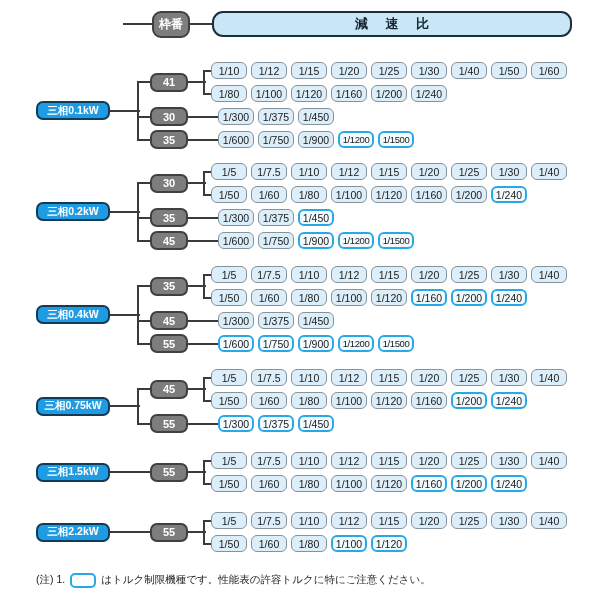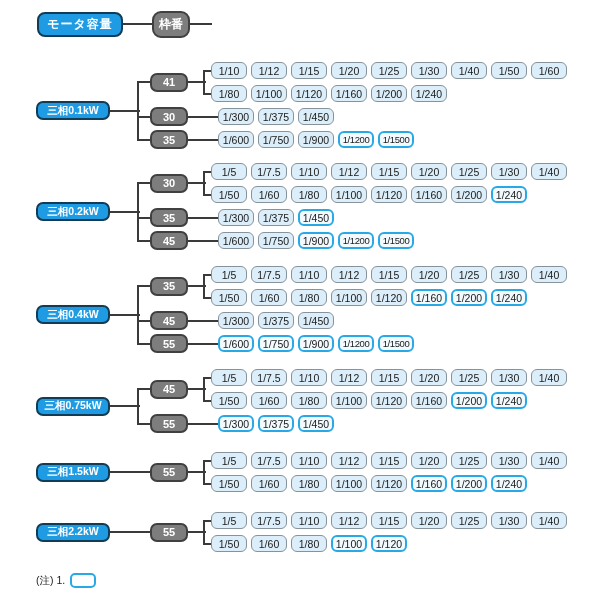--- a/index.html
+++ b/index.html
@@ -16,34 +16,34 @@
   .frame-head{background:#7d7d7d;border:2px solid #404040;border-radius:9px;color:#fff;
          font-weight:bold;font-size:12px;}
   .ratio-head{background:#c9e6f7;border:2px solid #1b2f3a;border-radius:11px;color:#14242e;
          font-weight:bold;font-size:13px;letter-spacing:7px;padding-left:7px;}
   .ratio{background:#dceef9;border:1.5px solid #87939c;border-radius:6px;color:#1a1a1a;
          font-size:10.5px;font-weight:500;}
   .ratio.limited{background:#f2fafe;border:2px solid #29a8e6;}
   .ratio.tight{font-size:9.5px;letter-spacing:-0.4px;}
   .hl{position:absolute;height:2px;background:#3a3a3a;}
   .vl{position:absolute;width:2px;background:#3a3a3a;}
-  .footnote{position:absolute;left:36px;top:573px;display:flex;align-items:center;
+  .footnote{position:absolute;left:36px;top:573px;display:flex;
             font-size:10.5px;color:#1c1c1c;}
   .legend-swatch{display:inline-block;width:22px;height:11px;background:#fdfeff;
             border:2px solid #29a8e6;border-radius:5px;margin:0 5px;}
 </style>
 </head>
 <body>
 
 <div class="canvas">
 
-  <div class="box motor-head" style="left:37px;top:12px;width:86px;height:25px;">モータ容量</div>
   <div class="hl" style="left:123px;top:23px;width:29px;"></div>
   <div class="box frame-head" style="left:152px;top:11px;width:38px;height:27px;">枠番</div>
   <div class="hl" style="left:190px;top:23px;width:22px;"></div>
+  <div class="box ratio-head" style="left:212px;top:11px;width:360px;height:26px;">減 速 比</div>
 
   <div id="tree">
       <div class="box frame" style="left: 150px; top: 72.5px; width: 38px; height: 19px;">41</div>
       <div class="hl" style="left: 138px; top: 81px; width: 12px;"></div>
       <div class="hl" style="left: 188px; top: 81px; width: 18px;"></div>
       <div class="vl" style="left: 203px; top: 69.5px; height: 25px;"></div>
       <div class="hl" style="left: 204px; top: 69.5px; width: 7px;"></div>
       <div class="box ratio" style="left: 211px; top: 62px; width: 36px; height: 17px;">1/10</div>
       <div class="box ratio" style="left: 251px; top: 62px; width: 36px; height: 17px;">1/12</div>
       <div class="box ratio" style="left: 291px; top: 62px; width: 36px; height: 17px;">1/15</div>
@@ -234,14 +234,15 @@
       <div class="box ratio" style="left: 291px; top: 535px; width: 36px; height: 17px;">1/80</div>
       <div class="box ratio limited" style="left: 331px; top: 535px; width: 36px; height: 17px;">1/100</div>
       <div class="box ratio limited" style="left: 371px; top: 535px; width: 36px; height: 17px;">1/120</div>
       <div class="box motor" style="left: 36px; top: 522.5px; width: 74px; height: 19px;">三相2.2kW</div>
       <div class="hl" style="left: 110px; top: 531px; width: 40px;"></div>
     </div>
 
   <div class="footnote">
     <span>(注) 1.</span>
     <span class="legend-swatch"></span>
+    <span>はトルク制限機種です。性能表の許容トルクに特にご注意ください。</span>
   </div>
 </div>
 
 </body></html>

